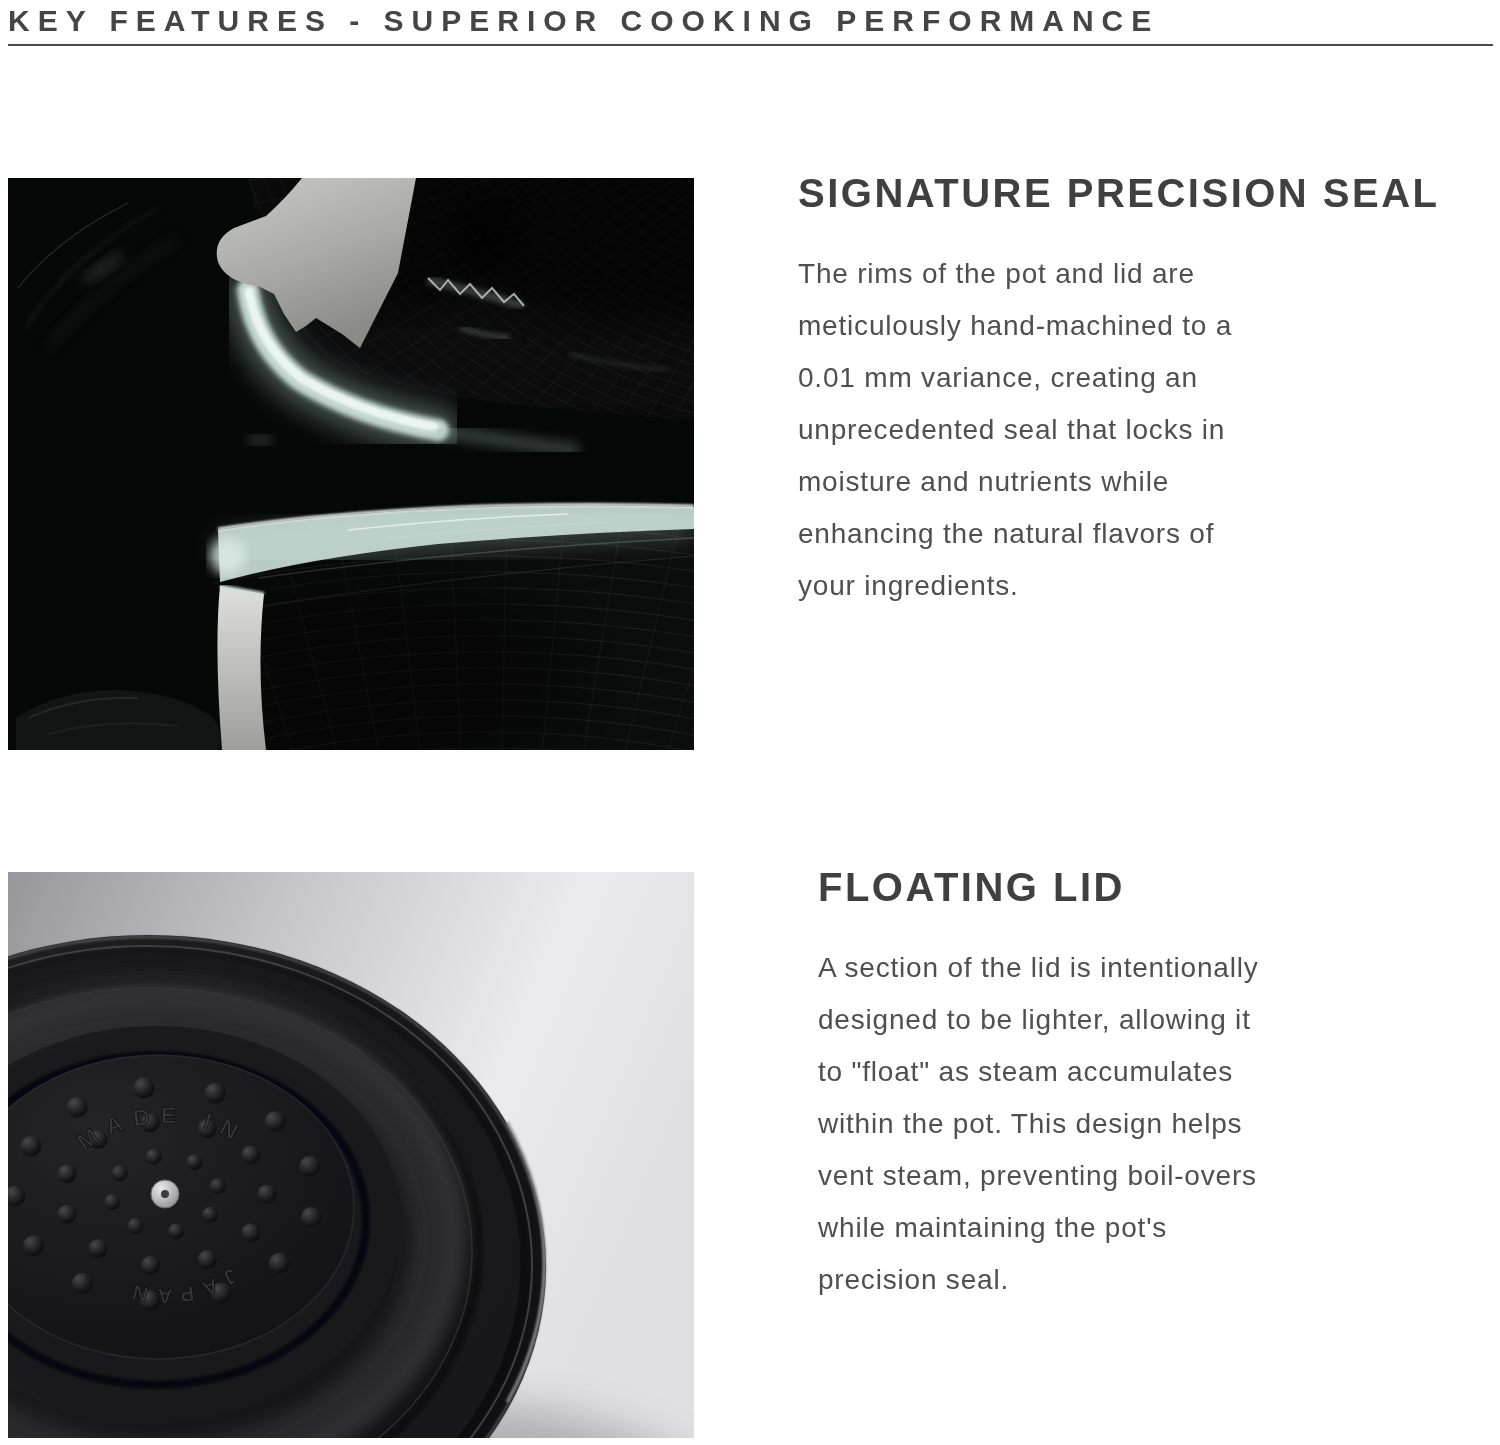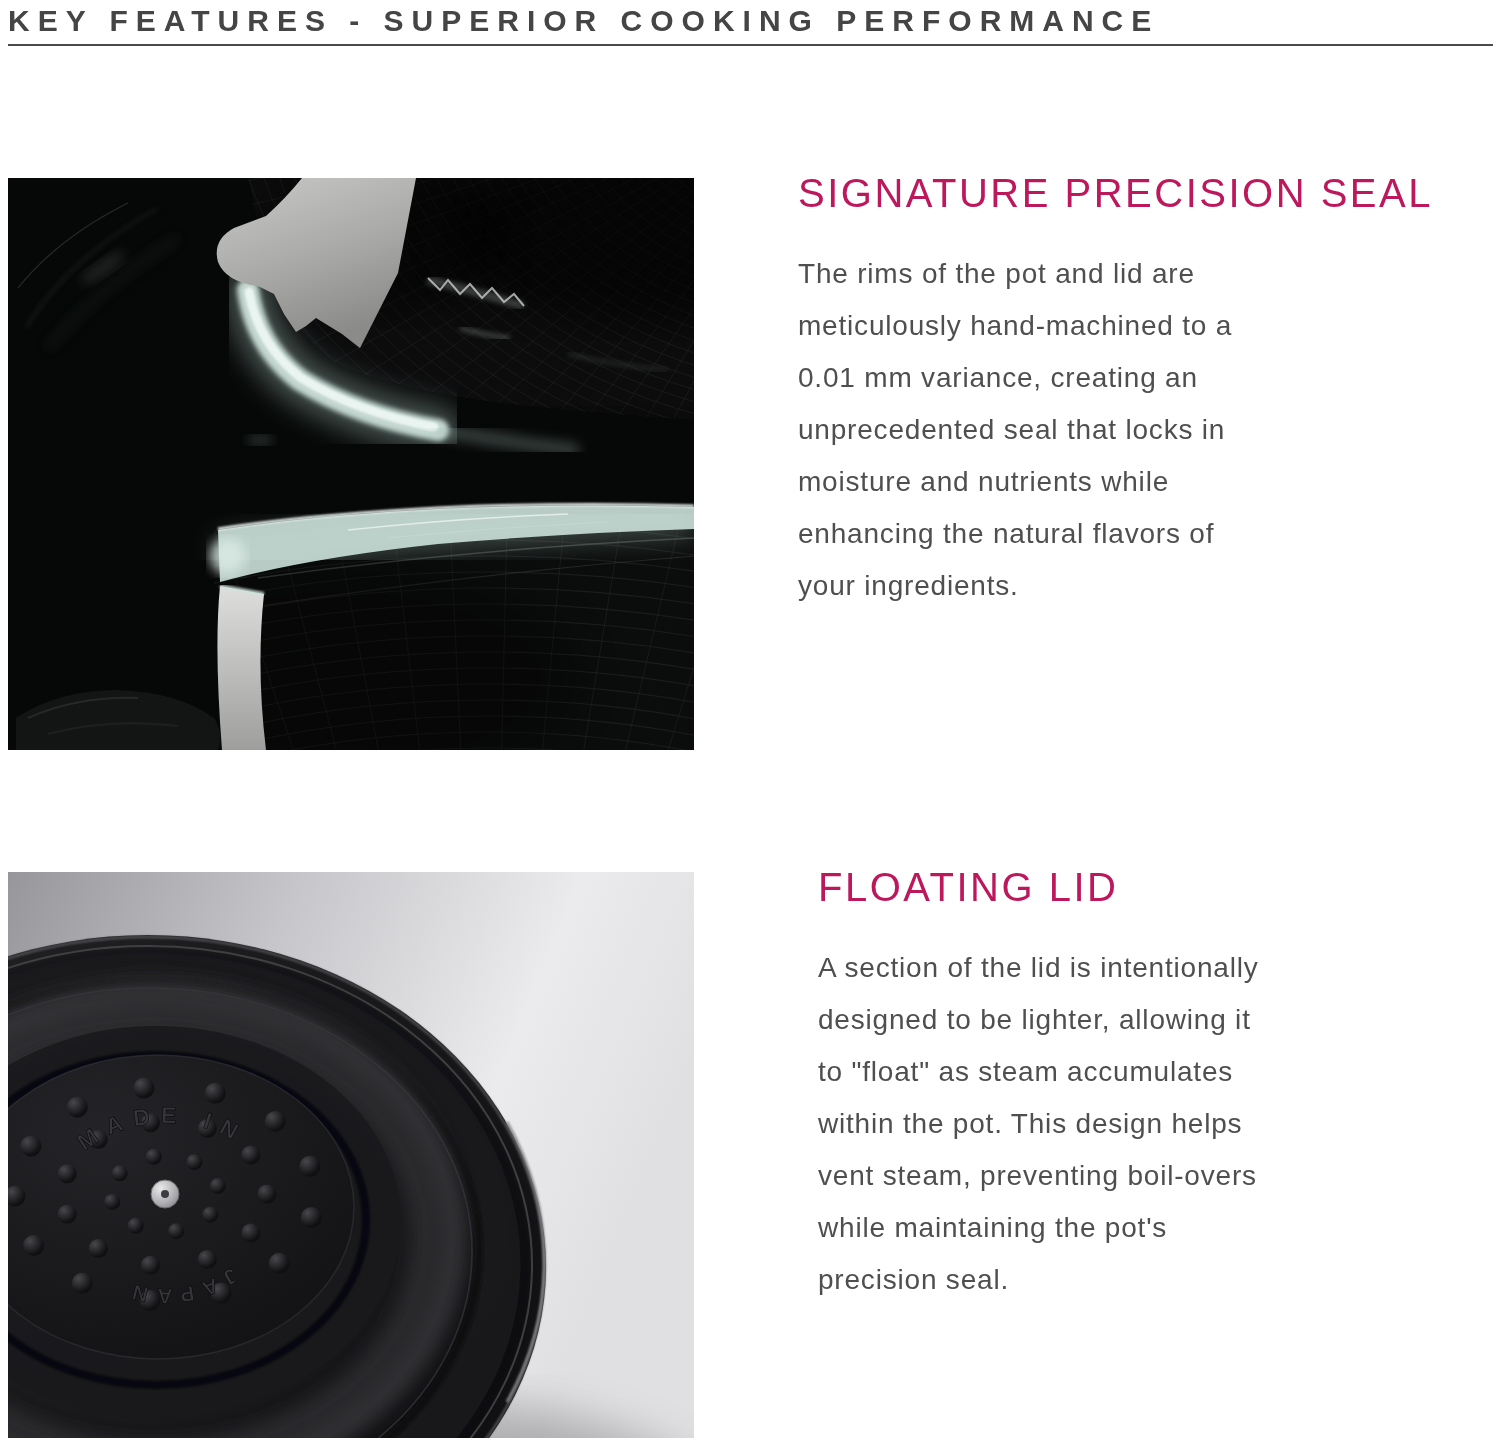--- a/index.html
+++ b/index.html
@@ -13,22 +13,22 @@
     color:#454545;white-space:nowrap;
   }
   .rule{position:absolute;left:8px;top:44px;width:1485px;height:2px;background:#4a4a4a;}
   .media{position:absolute;left:8px;}
   .media-1{top:178px;width:686px;height:572px;}
   .media-2{top:872px;width:686px;height:573px;}
   .copy{position:absolute;left:798px;width:697px;}
   .copy-1{top:170px;}
   .copy-2{top:864px;margin-left:20px;}
   .feature-title{
-    margin:0;font-size:40px;line-height:46px;font-weight:400;letter-spacing:2.5px;
-    color:#be185d;white-space:nowrap;
+    margin:0;font-size:40px;line-height:46px;font-weight:700;letter-spacing:2.5px;
+    color:#404040;white-space:nowrap;
   }
   .feature-body{
     margin:32px 0 0 0;font-size:28px;line-height:52px;font-weight:400;letter-spacing:0.8px;
     color:#4f4f4f;white-space:pre-line;
   }
   svg{display:block;}
 </style>
 </head>
 <body>
 

